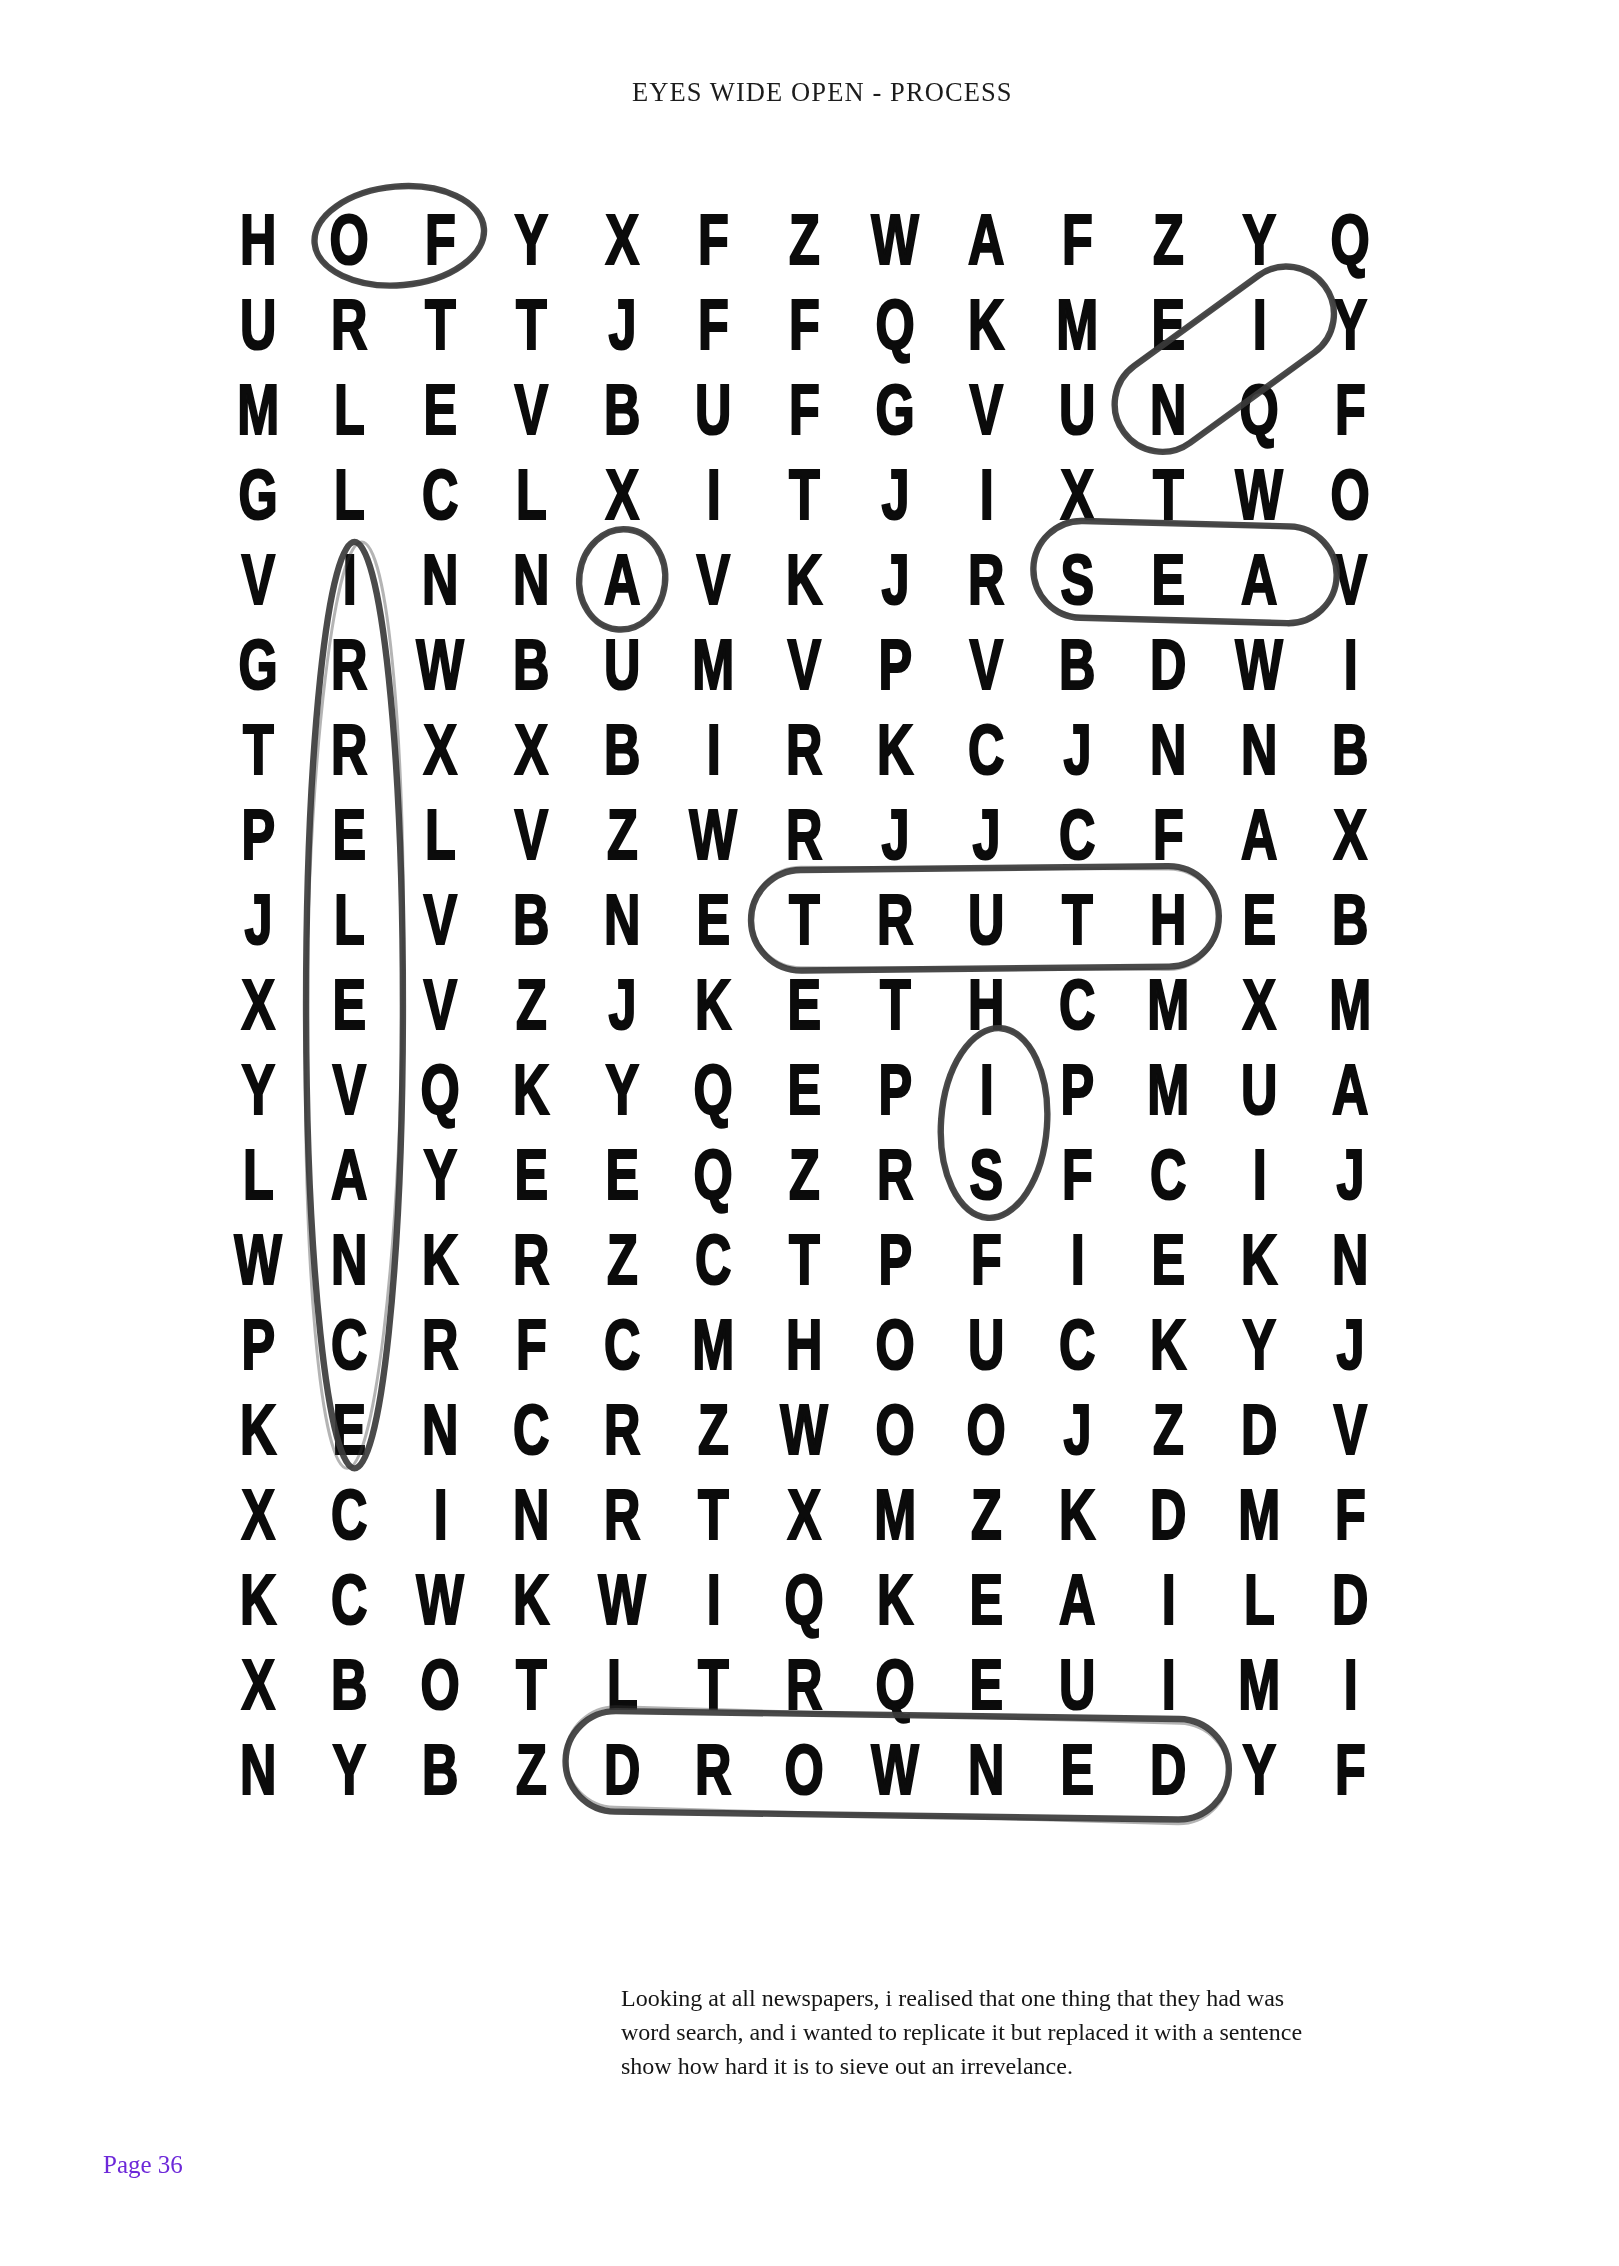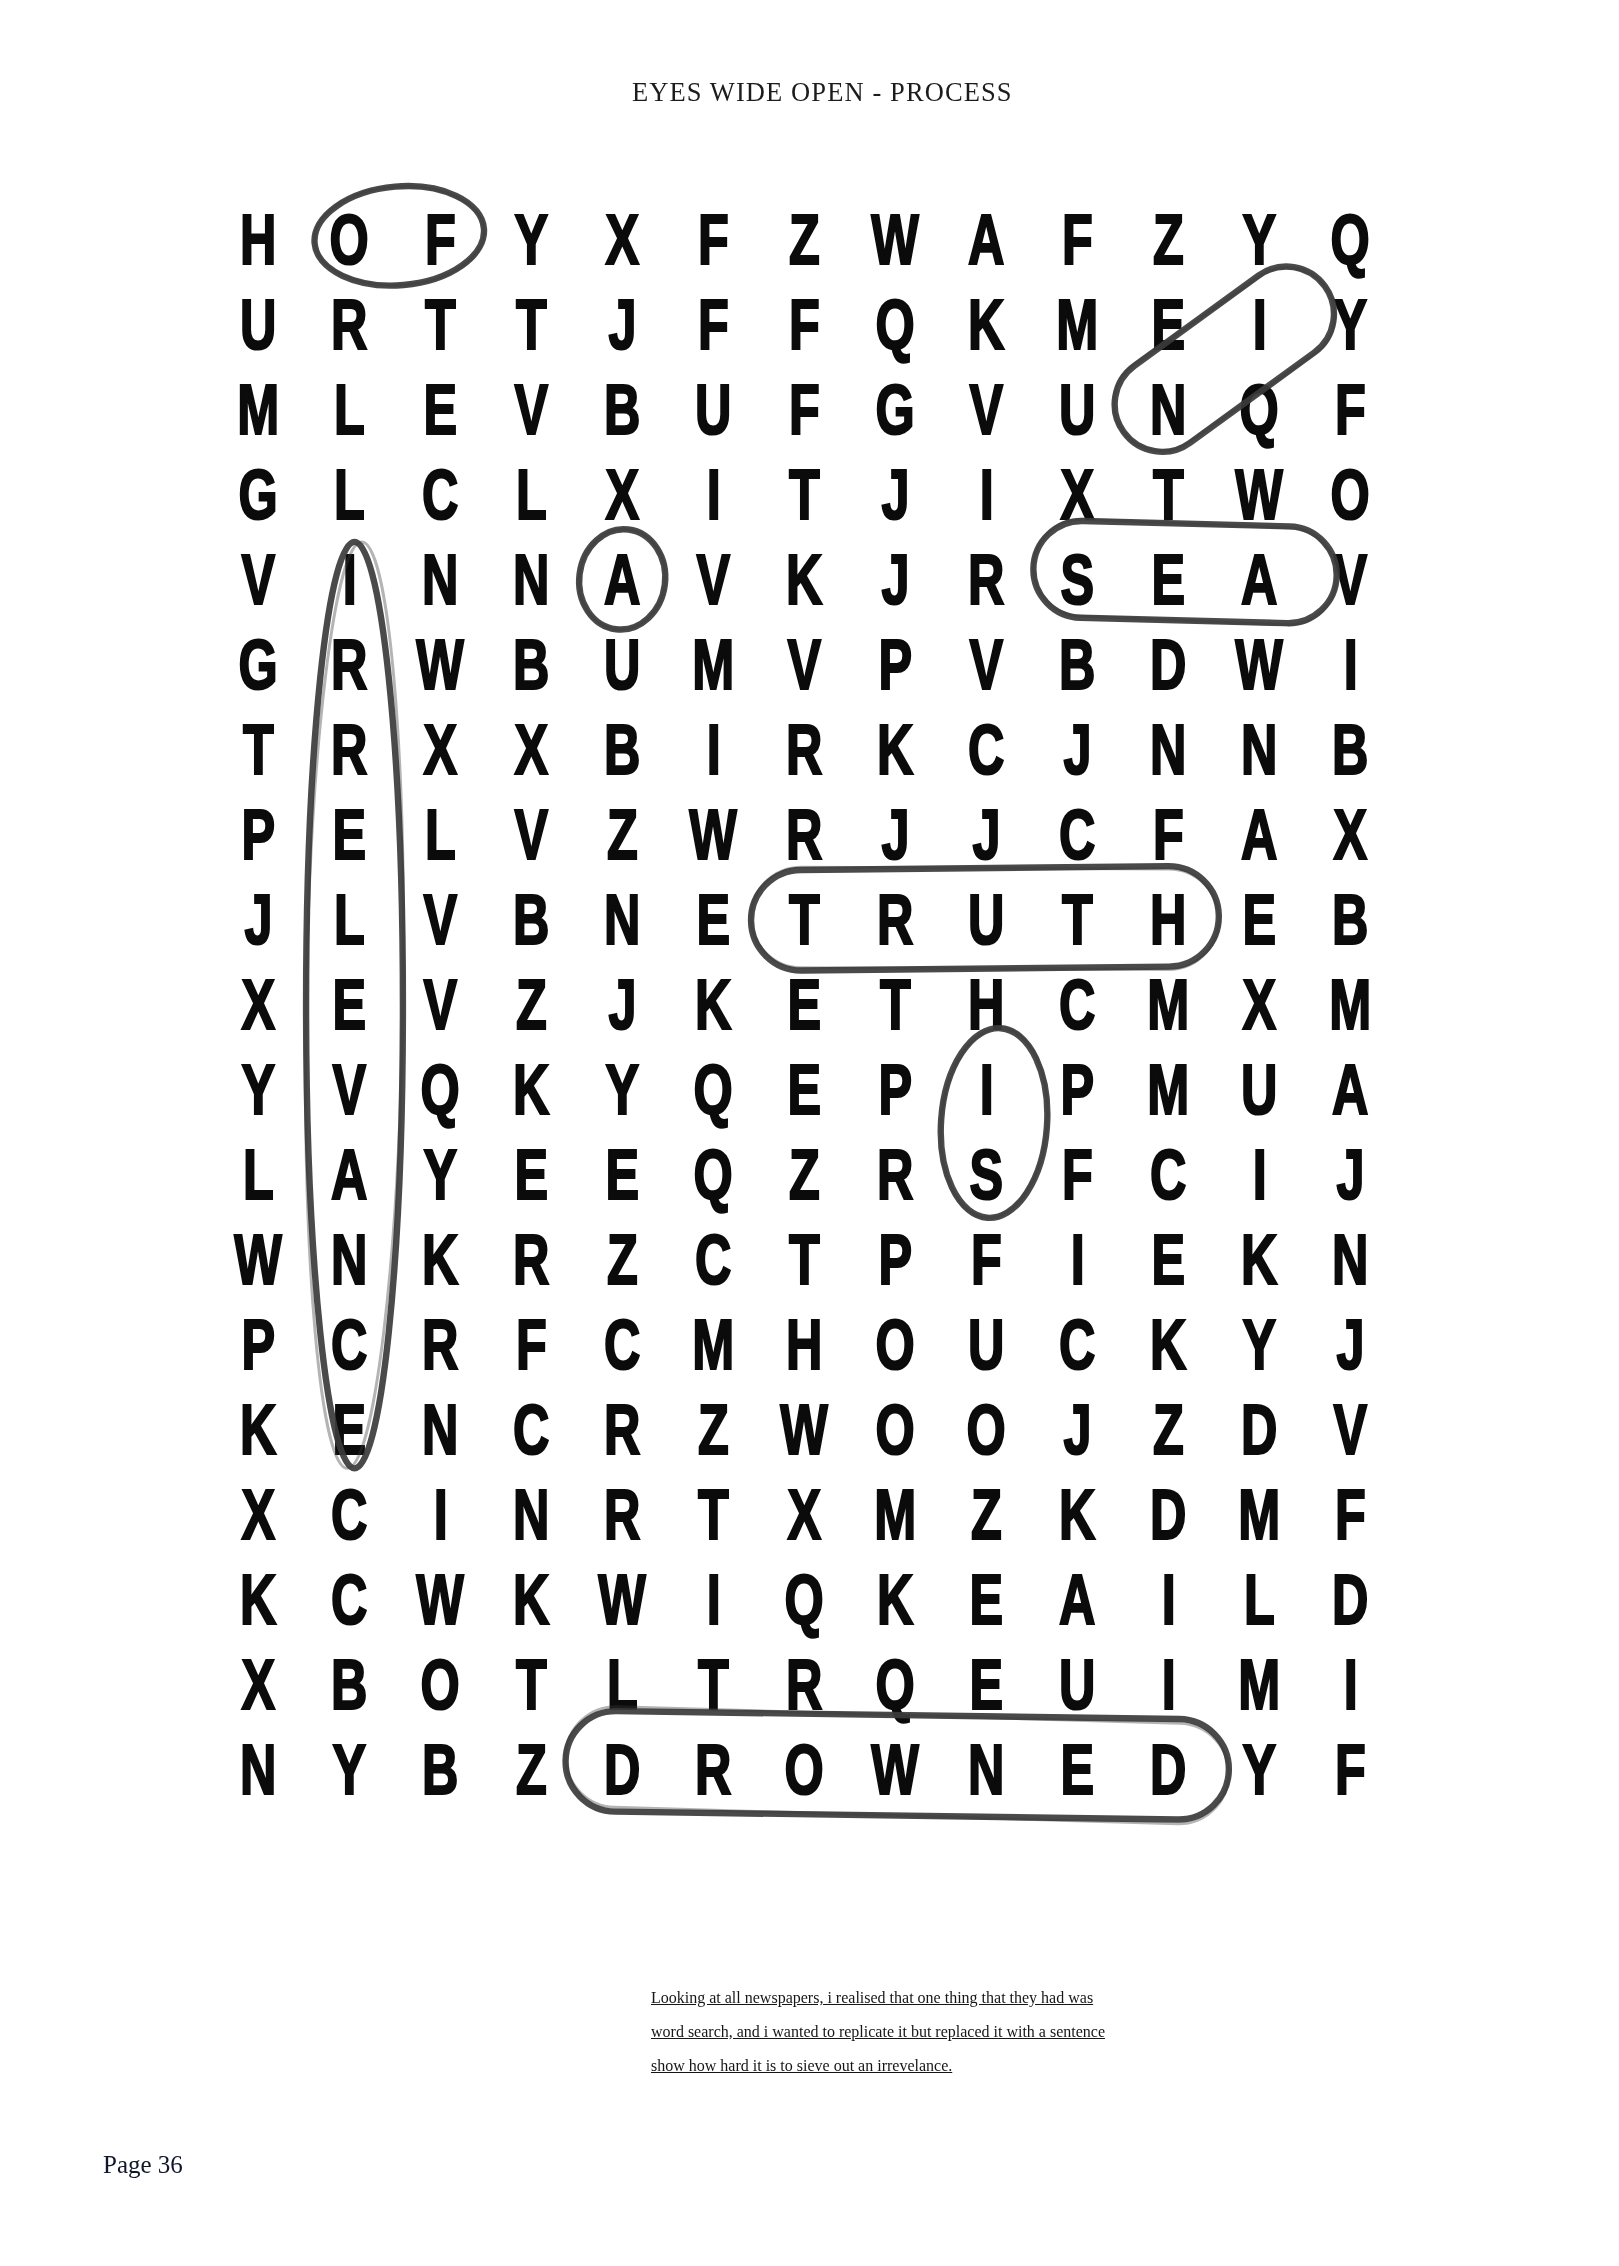--- a/index.html
+++ b/index.html
@@ -54,36 +54,35 @@
     position: absolute;
     left: 0; top: 0;
     width: 1619px; height: 2267px;
     pointer-events: none;
   }
   svg.annotations .main  { fill: none; stroke-linejoin: round; stroke-linecap: round; }
 
   
   .caption {
     position: absolute;
-    left: 651px; top: 1981px;
+    left: 621px; top: 1981px;
     font-family: "Liberation Serif", serif;
-    font-size: 16px;
+    font-size: 24px;
     line-height: 34px;
     color: #161616;
-    text-decoration: underline;
   }
   .caption .cap-line { white-space: nowrap; }
 
   
   .footer {
     position: absolute;
     left: 103px; top: 2151px;
     font-family: "Liberation Serif", serif;
     font-size: 25px;
-    color: #0f172a;
+    color: #6d28d9;
   }
 </style>
 </head>
 <body>
 
 <div class="header">EYES WIDE OPEN - PROCESS</div>
 
 <div class="grid" id="grid">
     <div class="cell">
       <span>H</span>

